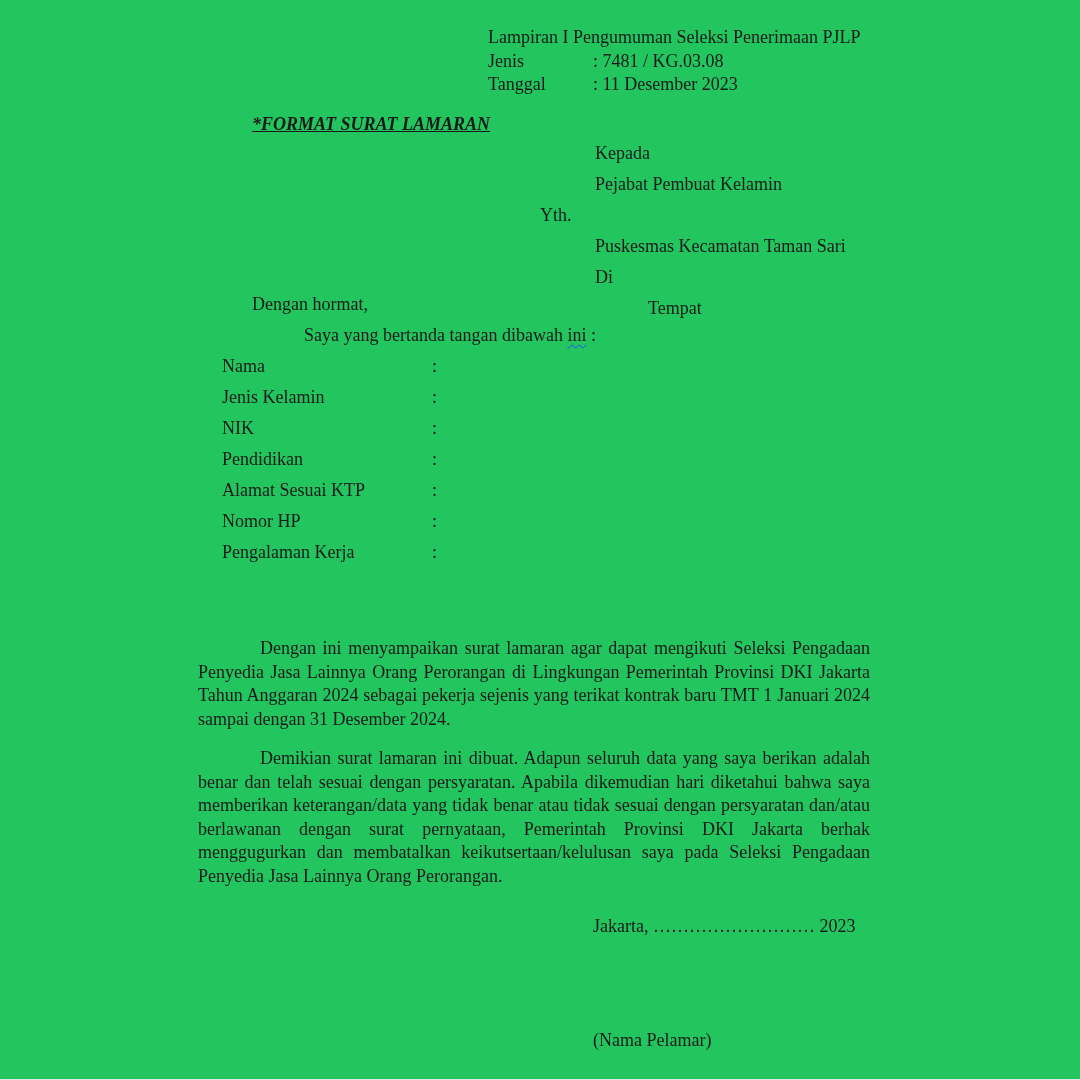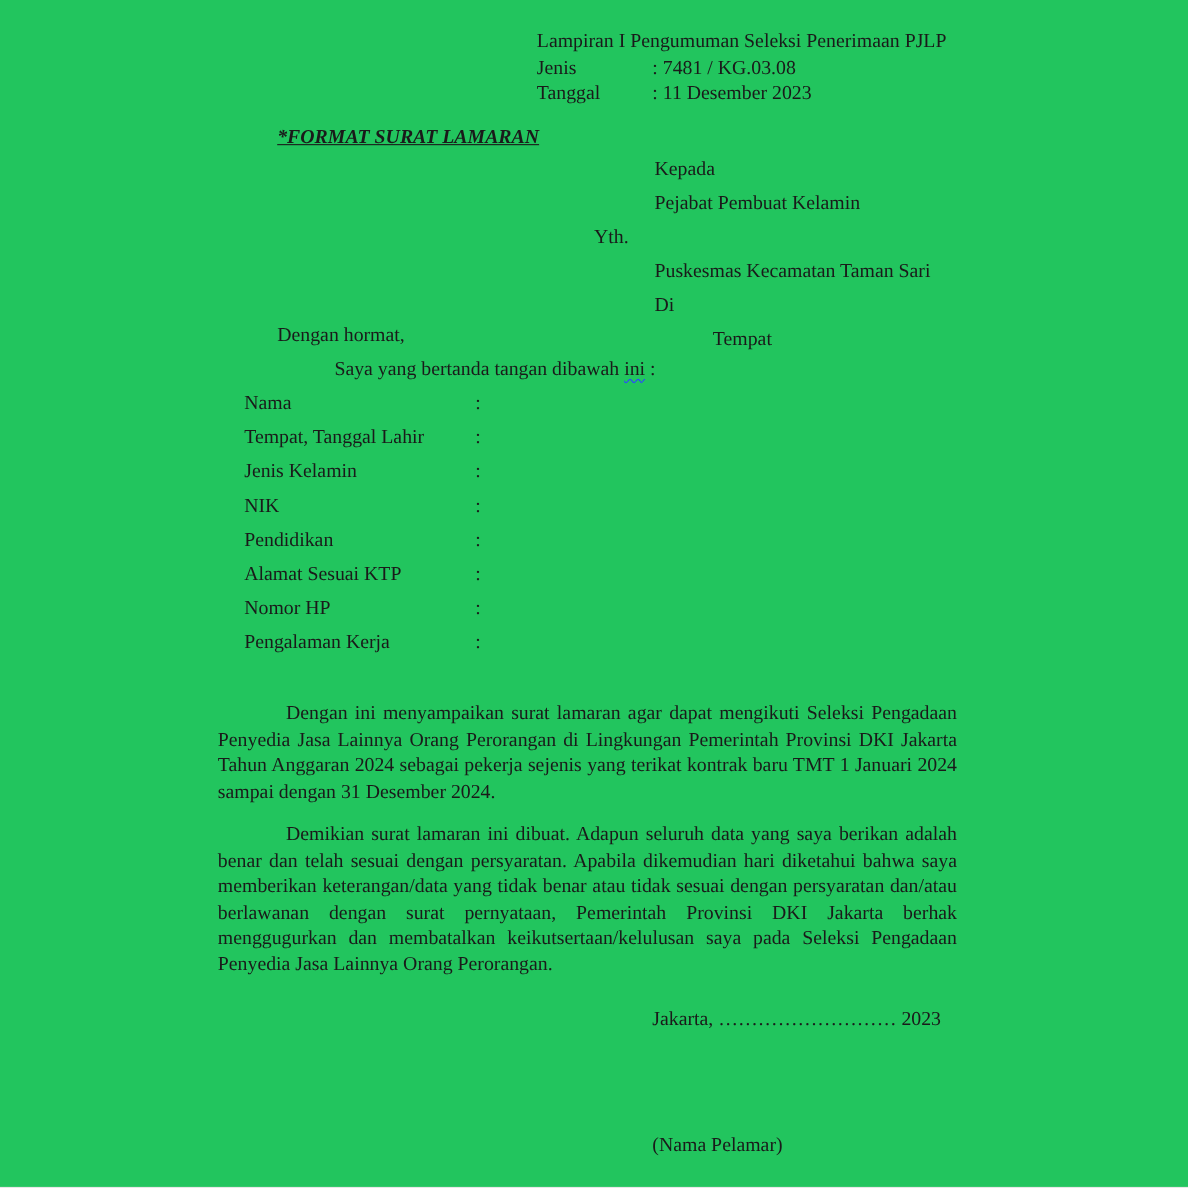--- a/index.html
+++ b/index.html
@@ -159,23 +159,20 @@
     <div class="intro-line">
       <span>Saya yang bertanda tangan dibawah </span><span class="misspelled">ini</span><span> :</span>
     </div>
   </div>
 
   <div class="abs fields">
     <div class="field-row">
       <span class="field-label">Nama</span><span class="field-colon">:</span><span class="field-value"></span>
     </div>
     <div class="field-row">
-      <span class="field-label">Tempat, Tanggal Lahir</span><span class="field-colon">:</span><span class="field-value"></span>
-    </div>
-    <div class="field-row">
       <span class="field-label">Jenis Kelamin</span><span class="field-colon">:</span><span class="field-value"></span>
     </div>
     <div class="field-row">
       <span class="field-label">NIK</span><span class="field-colon">:</span><span class="field-value"></span>
     </div>
     <div class="field-row">
       <span class="field-label">Pendidikan</span><span class="field-colon">:</span><span class="field-value"></span>
     </div>
     <div class="field-row">
       <span class="field-label">Alamat Sesuai KTP</span><span class="field-colon">:</span><span class="field-value"></span>

